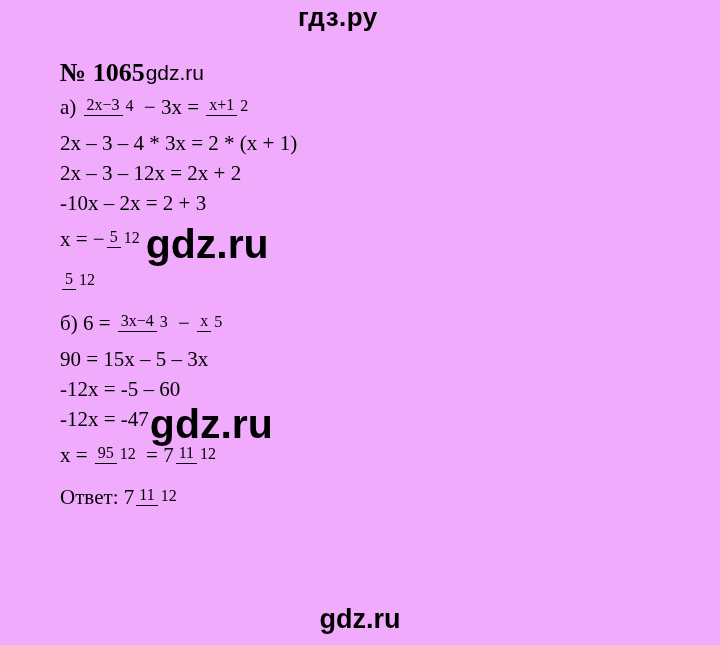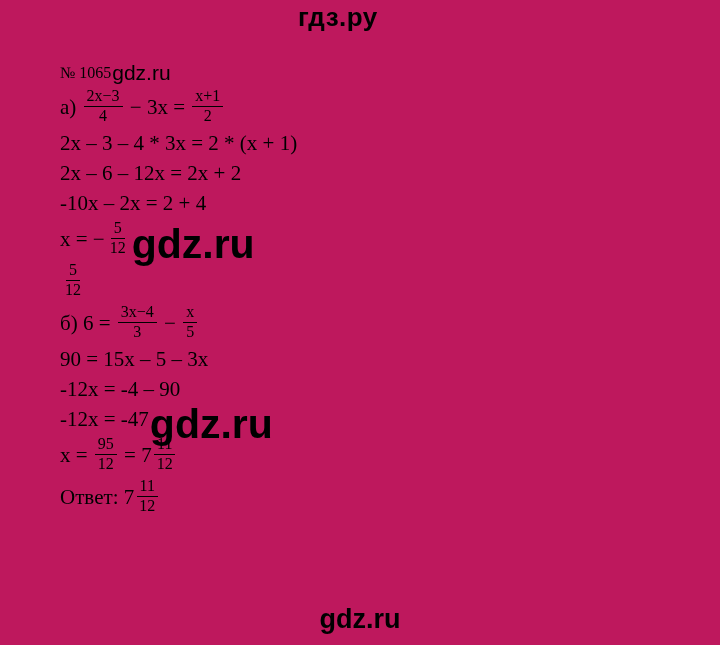--- a/index.html
+++ b/index.html
@@ -1,21 +1,21 @@
 <!DOCTYPE html>
 <html><head>
 <meta charset="utf-8">
 <style>
   * { margin: 0; padding: 0; box-sizing: border-box; }
   html, body { background: #ffffff; }
   .page {
     position: relative;
     width: 720px;
     height: 645px;
-    background: #be185d;
+    background: #f0abfc;
     color: #000000;
     overflow: hidden;
     font-family: "Liberation Serif", serif;
   }
   .site-header {
     position: absolute;
     top: 2px;
     left: 298px;
     font-family: "Liberation Sans", sans-serif;
     font-weight: 700;
@@ -30,41 +30,41 @@
     width: 420px;
   }
   .problem-heading {
     height: 26px;
     display: flex;
     align-items: center;
     white-space: pre;
   }
   .problem-number {
     font-family: "Liberation Serif", serif;
-    font-weight: 400;
-    font-size: 16px;
+    font-weight: 700;
+    font-size: 26px;
   }
   .problem-heading-watermark {
     font-family: "Liberation Sans", sans-serif;
     font-weight: 400;
     font-size: 21px;
     margin-left: 1px;
   }
   .line {
     display: flex;
     align-items: center;
     height: 30px;
     font-size: 21px;
     white-space: pre;
   }
   .line.has-frac { height: 42px; }
   .mtext { white-space: pre; }
   .frac {
     display: inline-flex;
-    flex-direction: column;
+    flex-direction: row;
     align-items: center;
     margin: 8px 2px;
     position: relative;
     top: -1px;
   }
   .frac .num {
     font-size: 16px;
     line-height: 1.15;
     padding: 0 3px;
     border-bottom: 1.4px solid #000000;
@@ -110,27 +110,27 @@
   <div class="site-header">гдз.ру</div>
 
   <div class="content">
     <div class="problem-heading">
       <span class="problem-number">№ 1065</span><span class="problem-heading-watermark">gdz.ru</span>
     </div>
 
     <div id="solution-lines">
         <div class="line has-frac"><span class="mtext">а) </span><span class="frac"><span class="num">2x−3</span><span class="den">4</span></span><span class="mtext"> − 3x = </span><span class="frac"><span class="num">x+1</span><span class="den">2</span></span></div>
         <div class="line"><span class="mtext">2x – 3 – 4 * 3x = 2 * (x + 1)</span></div>
-        <div class="line"><span class="mtext">2x – 6 – 12x = 2x + 2</span></div>
-        <div class="line"><span class="mtext">-10x – 2x = 2 + 4</span></div>
+        <div class="line"><span class="mtext">2x – 3 – 12x = 2x + 2</span></div>
+        <div class="line"><span class="mtext">-10x – 2x = 2 + 3</span></div>
         <div class="line has-frac"><span class="mtext">x = −</span><span class="frac"><span class="num">5</span><span class="den">12</span></span><span class="watermark">gdz.ru</span></div>
         <div class="line has-frac"><span class="frac"><span class="num">5</span><span class="den">12</span></span></div>
         <div class="line has-frac"><span class="mtext">б) 6 = </span><span class="frac"><span class="num">3x−4</span><span class="den">3</span></span><span class="mtext"> − </span><span class="frac"><span class="num">x</span><span class="den">5</span></span></div>
         <div class="line"><span class="mtext">90 = 15x – 5 – 3x</span></div>
-        <div class="line"><span class="mtext">-12x = -4 – 90</span></div>
+        <div class="line"><span class="mtext">-12x = -5 – 60</span></div>
         <div class="line"><span class="mtext">-12x = -47</span><span class="watermark">gdz.ru</span></div>
         <div class="line has-frac"><span class="mtext">x = </span><span class="frac"><span class="num">95</span><span class="den">12</span></span><span class="mtext"> = 7</span><span class="frac"><span class="num">11</span><span class="den">12</span></span></div>
         <div class="line has-frac"><span class="mtext">Ответ: 7</span><span class="frac"><span class="num">11</span><span class="den">12</span></span></div>
       </div>
   </div>
 
   <div class="site-footer">gdz.ru</div>
 
 </div>
 

